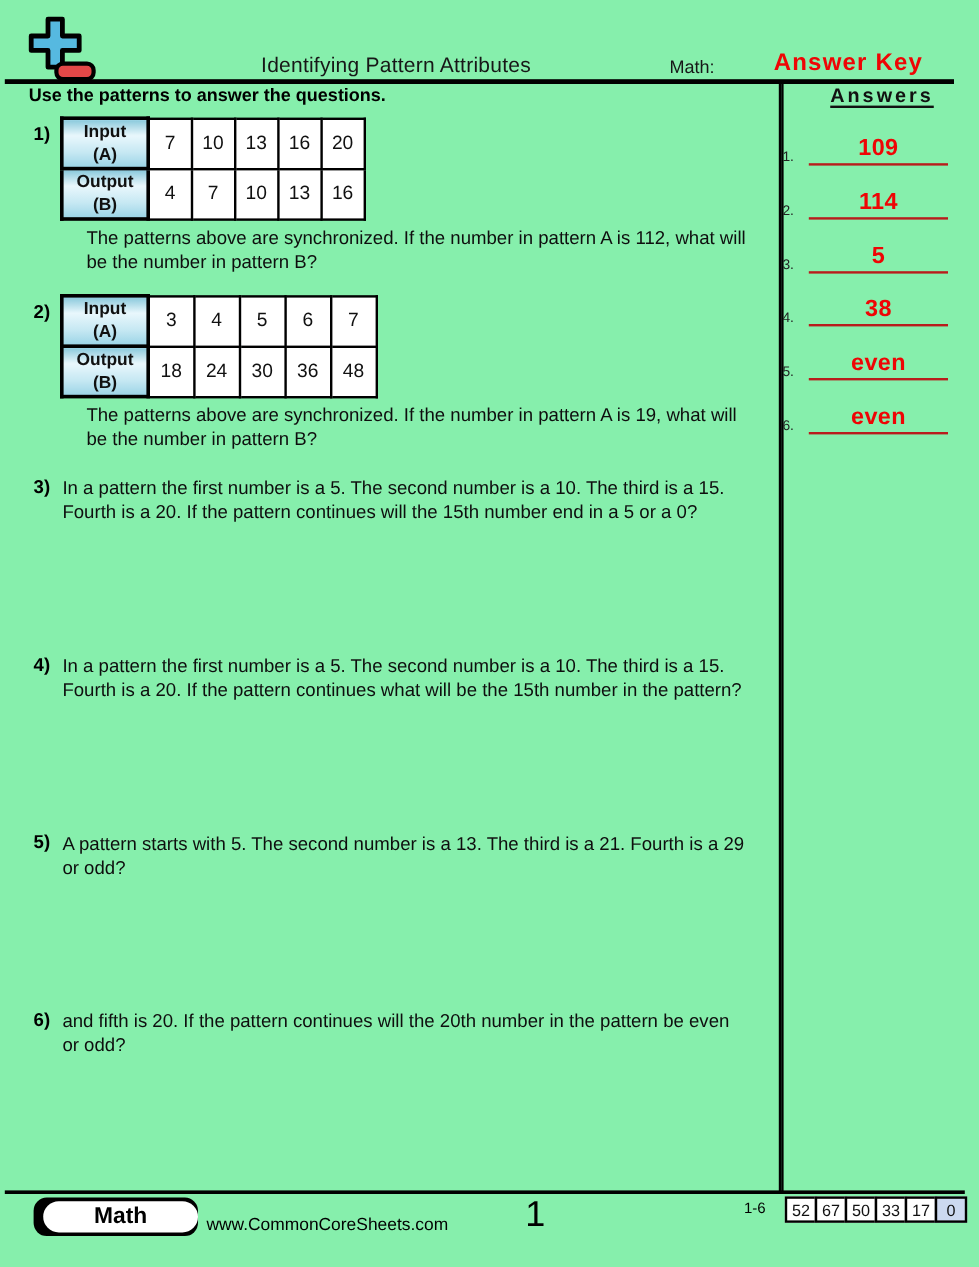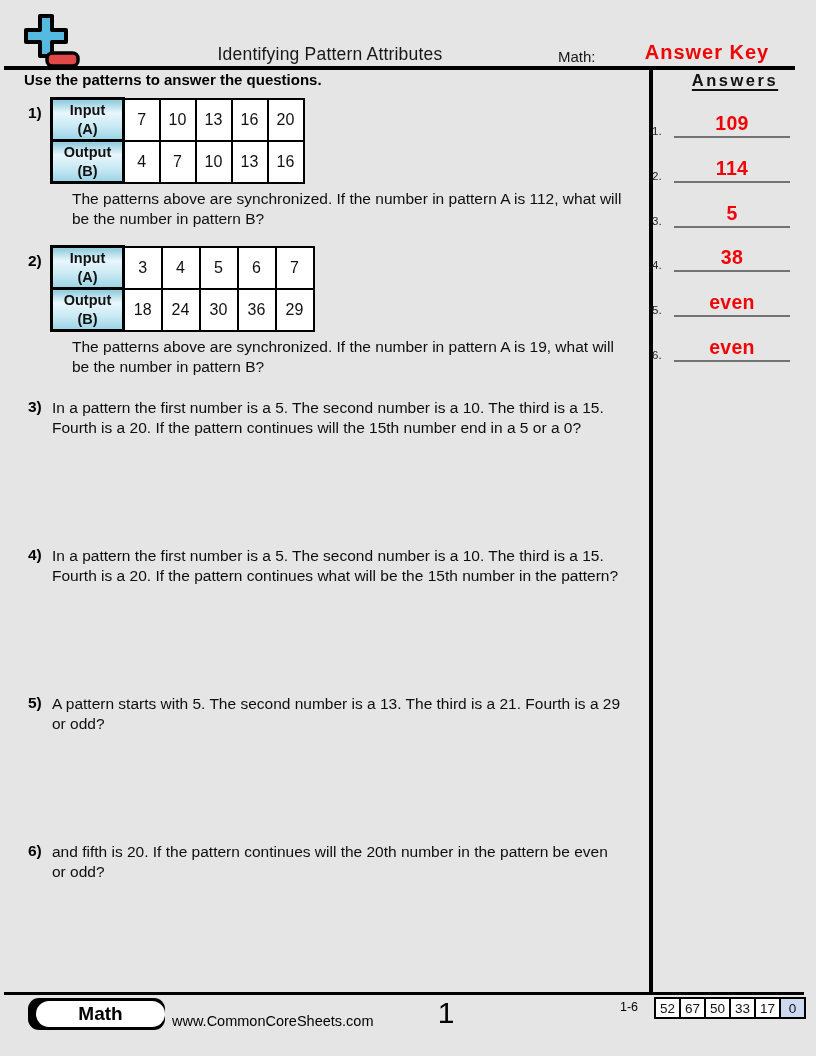--- a/index.html
+++ b/index.html
@@ -1,18 +1,18 @@
 <!DOCTYPE html>
 <html style="--answer-red: #ef0505; --logo-blue: #56b9e0; --logo-red: #e34848; --score-highlight: #ccd9f0;"><head>
 <meta charset="utf-8">
 <style>
   * { box-sizing: border-box; }
   html,body { margin:0; padding:0; background:#fff; }
   .page {
-    position:relative; width:816px; height:1056px; background:#e5e5e5;
+    position:relative; width:816px; height:1056px; background:#86efac;
     font-family:"Liberation Sans", sans-serif; color:#111; overflow:hidden;
   }
 
   
   .logo { position:absolute; left:19px; top:11px; width:64px; height:62px; }
   .page-title {
     position:absolute; left:150px; top:44px; width:360px; text-align:center;
     font-size:17.5px; font-weight:500; letter-spacing:0.2px; color:#171717;
   }
   .name-label { position:absolute; left:558px; top:48px; font-size:15px; color:#171717; }
@@ -29,21 +29,21 @@
     border-left:2px solid #000; border-right:2px solid #000;
   }
   .answers-heading {
     position:absolute; left:660px; top:71px; width:150px; text-align:center;
     font-size:16.5px; font-weight:bold; letter-spacing:2.5px;
     text-decoration:underline; text-decoration-thickness:2px; text-underline-offset:3px;
   }
   .ans-row { position:absolute; left:652px; width:158px; display:flex; align-items:flex-end; }
   .ans-num { font-size:11.5px; color:#222; width:22px; padding-bottom:1px; }
   .ans-line {
-    display:inline-block; width:116px; border-bottom:2px solid #737373;
+    display:inline-block; width:116px; border-bottom:2px solid #b91c1c;
     text-align:center; padding-bottom:1px;
   }
   .ans-value { color:var(--answer-red); font-weight:bold; font-size:19.5px; letter-spacing:0.3px; }
 
   
   .question { position:absolute; left:28px; width:622px; }
   .qnum { font-weight:bold; font-size:15.5px; color:#000; }
   .question.with-table .qnum { position:absolute; left:0; top:7px; }
   .qtable { border-collapse:collapse; margin-left:22px; }
   .qtable td {
@@ -180,21 +180,21 @@
       </tr>
       <tr>
         <td class="hdr">
           <div>Output</div>
           <div>(B)</div>
         </td>
         <td class="val">18</td>
         <td class="val">24</td>
         <td class="val">30</td>
         <td class="val">36</td>
-        <td class="val">29</td>
+        <td class="val">48</td>
       </tr>
     </tbody>
       </table>
     <div class="qtext">
       <div>The patterns above are synchronized. If the number in pattern A is 19, what will</div>
       <div>be the number in pattern B?</div>
     </div>
   </div>
 
   <div class="question text-only" style="top:398px">

